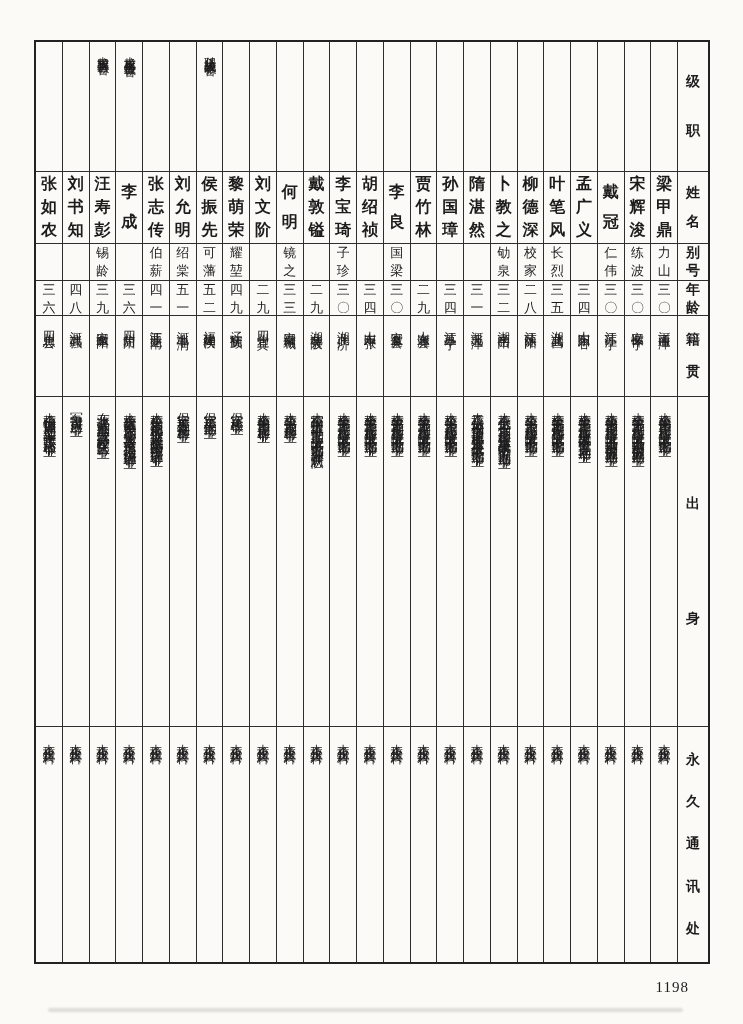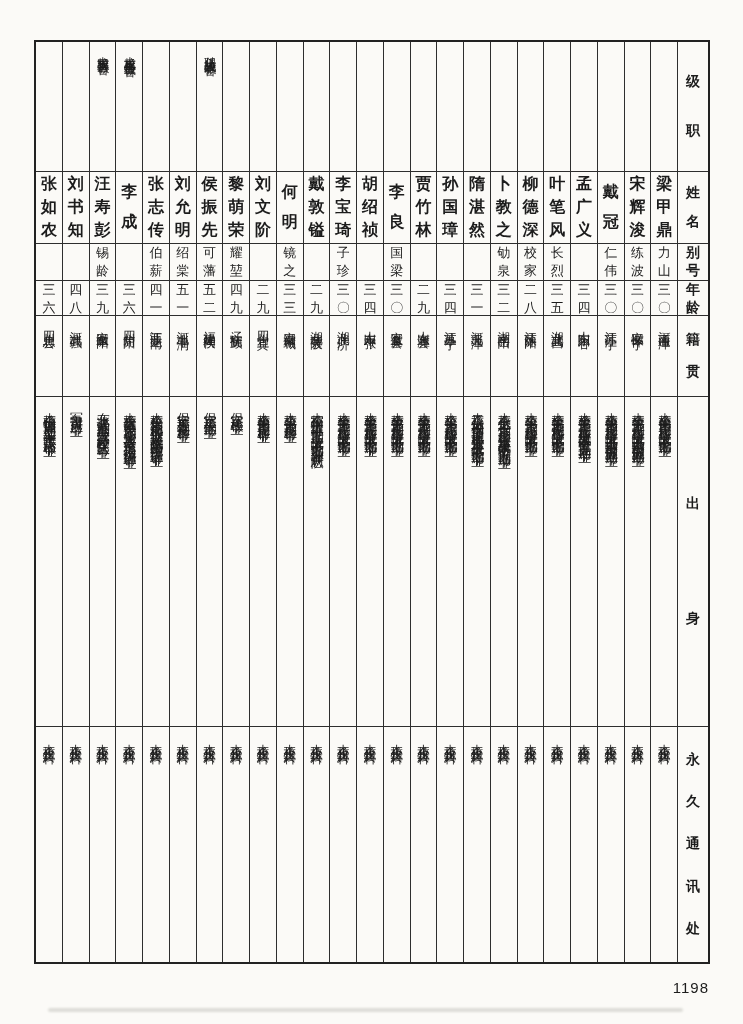--- a/index.html
+++ b/index.html
@@ -64,23 +64,23 @@
     justify-content:space-evenly; align-items:center;
     height:100%;
   }
   .chars span { display:block; }
   .name-chars  { font-size:16px; font-weight:bold; }
   .alias-chars { font-size:13px; }
   .age-chars   { font-size:13px; }
   .hdr-label   { font-size:14px; font-weight:bold; }
 
   .page-number {
-    position:absolute; right:34px; bottom:28px;
+    position:absolute; right:54px; bottom:28px;
     font-size:15px; letter-spacing:1px;
-    font-family:Liberation Sans, sans-serif;
+    font-family:Liberation Serif, serif;
   }
   .scan-smudge {
     position:absolute; left:48px; right:60px; top:1008px; height:4px;
     background:#c6c6c0; opacity:.55; border-radius:2px;
     filter:blur(1px);
   }
 </style>
 </head>
 <body>
 

